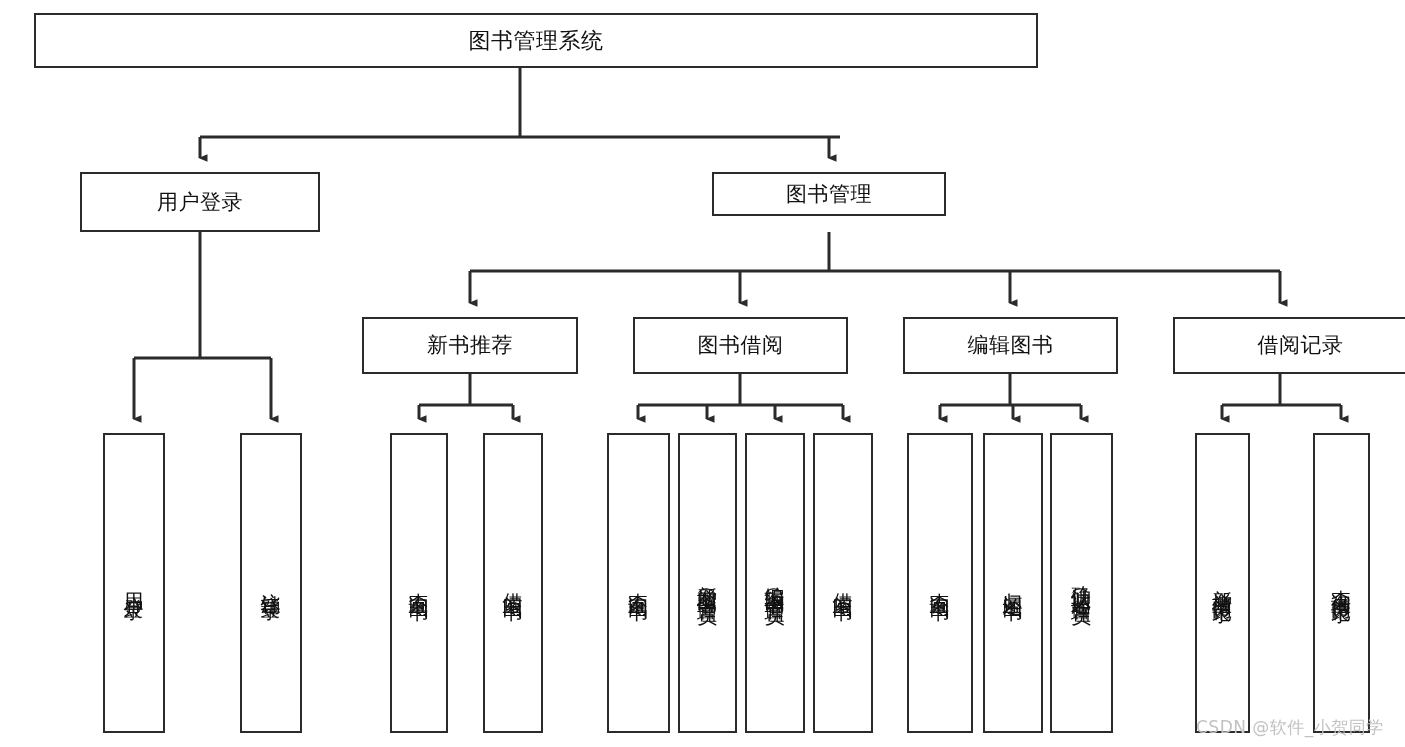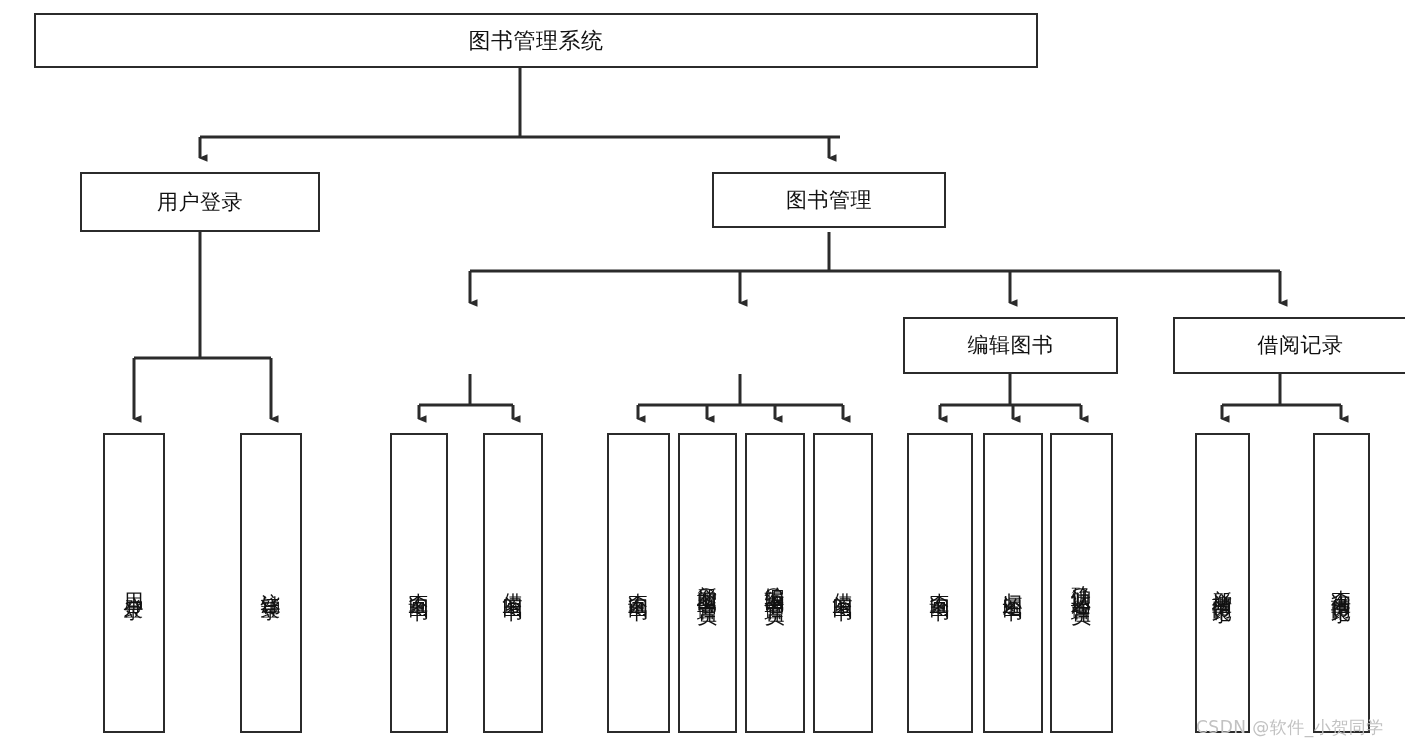--- a/index.html
+++ b/index.html
@@ -126,24 +126,30 @@
     </g>
   </svg>
 
   <div class="node root" style="left:18px; top:13px; width:1004px; height:55px;margin-left:16px;">
     <span class="label">图书管理系统</span>
   </div>
 
   <div class="node" style="left:80px; top:172px; width:240px; height:60px;">
     <span class="label">用户登录</span>
   </div>
-  <div class="node" style="left:712px; top:172px; width:234px; height:56px;">
+  <div class="node" style="left:712px; top:172px; width:234px; height:44px;">
     <span class="label">图书管理</span>
   </div>
 
+  <div class="node" style="left:362px; top:317px; width:216px; height:57px;">
+    <span class="label">新书推荐</span>
+  </div>
+  <div class="node" style="left:633px; top:317px; width:215px; height:57px;">
+    <span class="label">图书借阅</span>
+  </div>
   <div class="node" style="left:903px; top:317px; width:215px; height:57px;">
     <span class="label">编辑图书</span>
   </div>
   <div class="node" style="left:1173px; top:317px; width:255px; height:57px;">
     <span class="label">借阅记录</span>
   </div>
 
   <div class="node vertical" style="left:103px; top:433px; width:62px; height:300px;">
     <span class="label">用户登录</span>
   </div>

